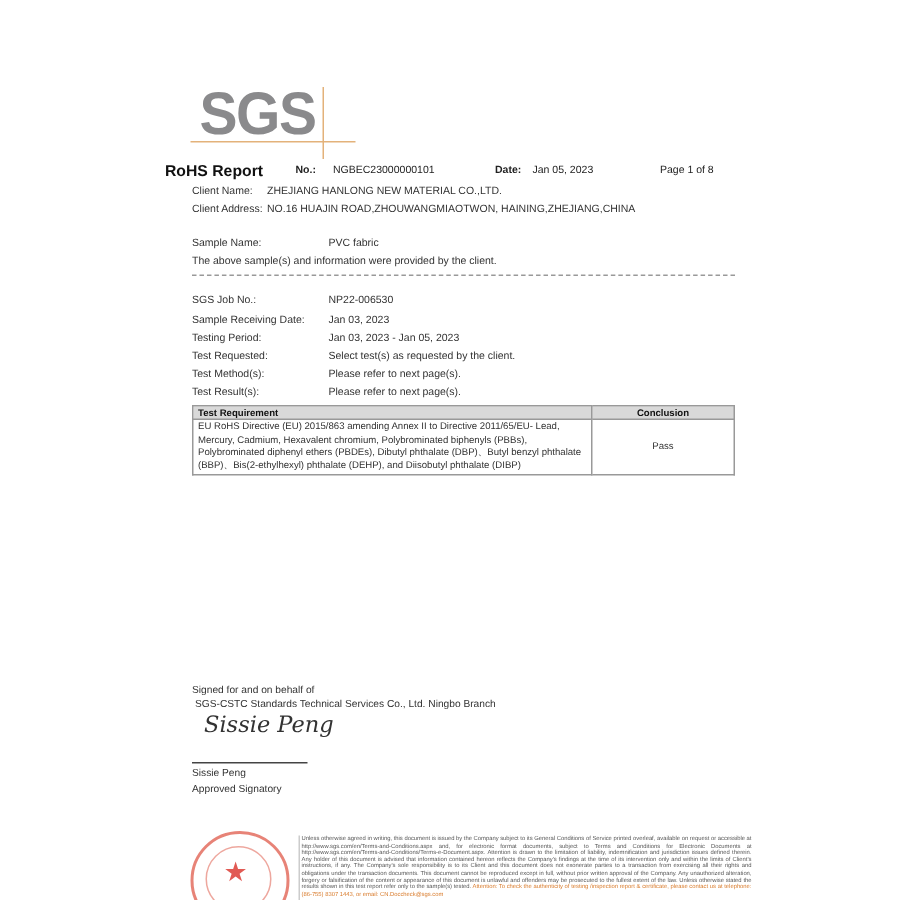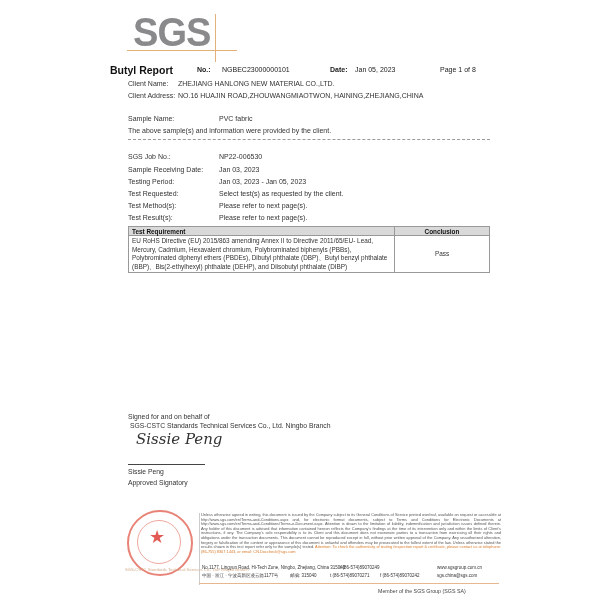--- a/index.html
+++ b/index.html
@@ -1,18 +1,18 @@
 <!DOCTYPE html>
 <html><head>
 <meta charset="utf-8">
 <style>
   html, body { margin: 0; padding: 0; background: #ffffff; }
   body { width: 600px; height: 600px; position: relative; overflow: hidden;
          font-family: "Liberation Sans", sans-serif; color: #222; }
-  .abs { position: absolute; }
+  .abs { position: absolute; margin-top: 44px; }
 
   
   .logo { left: 127px; top: 6px; width: 110px; height: 50px; }
   .logo-text { position: absolute; left: 6px; top: 4px; font-family: "Liberation Sans", sans-serif;
                font-weight: bold; font-size: 40px; letter-spacing: -1px; color: #8a8a8c;
                transform: scaleX(0.95); transform-origin: left top; }
   .logo-hline { position: absolute; left: 0; top: 44px; width: 110px; height: 1px; background: #e3b27a; }
   .logo-vline { position: absolute; left: 88px; top: 8px; width: 1px; height: 48px; background: #e3b27a; }
 
   
@@ -52,21 +52,21 @@
 </style>
 </head>
 <body>
 
 <div class="abs logo">
   <span class="logo-text">SGS</span>
   <div class="logo-hline"></div>
   <div class="logo-vline"></div>
 </div>
 
-<div class="abs title">Butyl Report</div>
+<div class="abs title">RoHS Report</div>
 <div class="abs hdr" style="left:197px;"><b>No.:</b></div>
 <div class="abs hdr" style="left:222px;">NGBEC23000000101</div>
 <div class="abs hdr" style="left:330px;"><b>Date:</b></div>
 <div class="abs hdr" style="left:355px;">Jan 05, 2023</div>
 <div class="abs hdr" style="left:440px;">Page 1 of 8</div>
 
 <div class="abs line" style="left:128px; top:80px;">Client Name:</div>
 <div class="abs line" style="left:178px; top:80px;">ZHEJIANG HANLONG NEW MATERIAL CO.,LTD.</div>
 <div class="abs line" style="left:128px; top:92px;">Client Address:</div>
 <div class="abs line" style="left:178px; top:92px;">NO.16 HUAJIN ROAD,ZHOUWANGMIAOTWON, HAINING,ZHEJIANG,CHINA</div>

